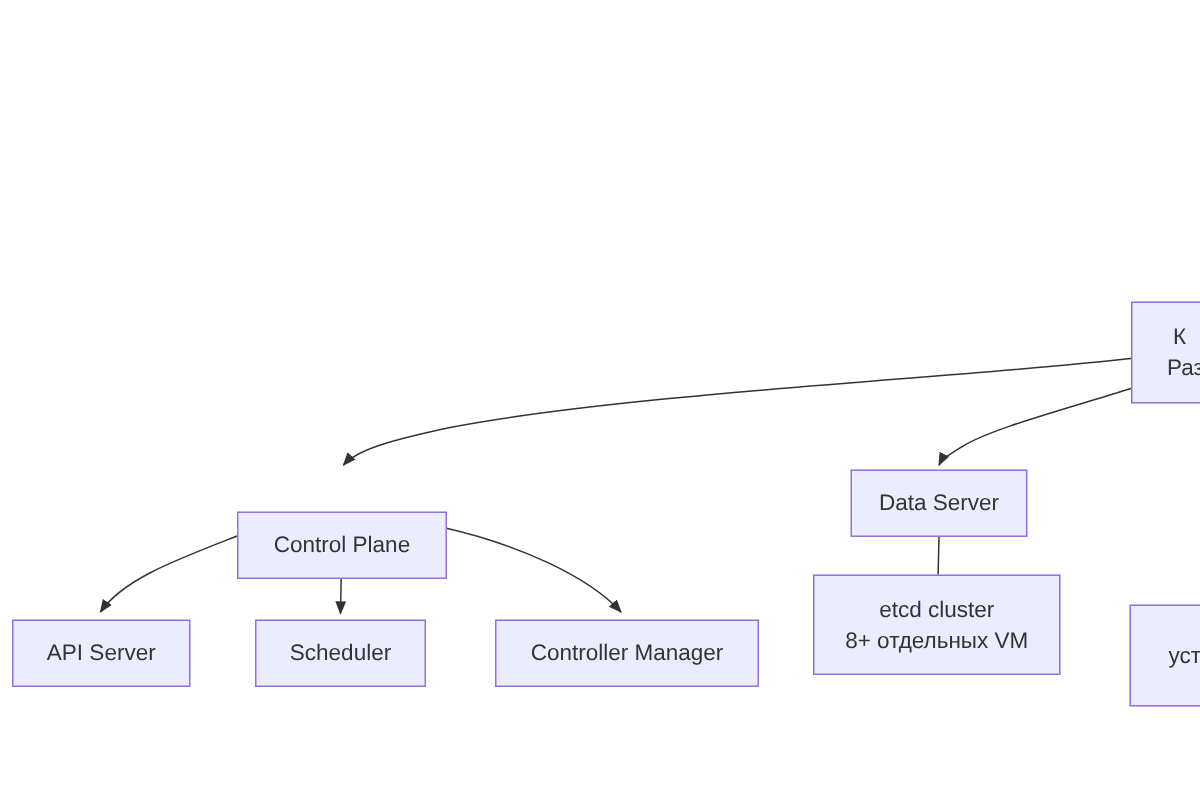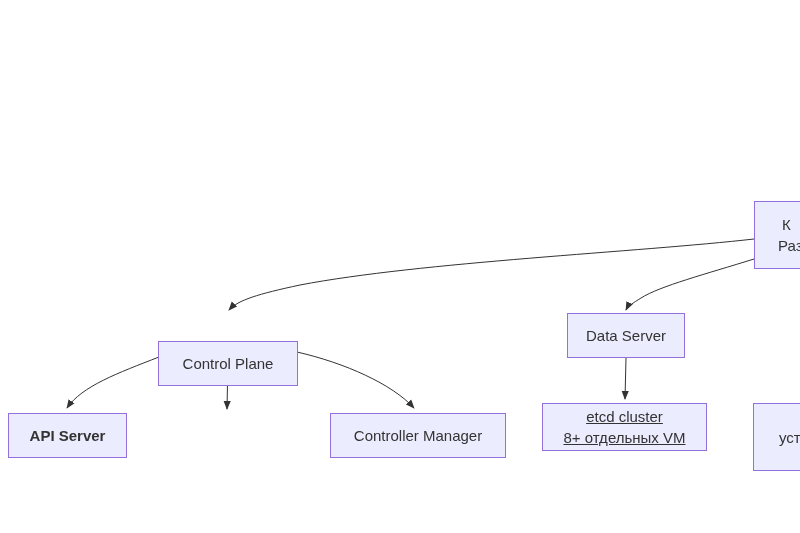--- a/index.html
+++ b/index.html
@@ -30,24 +30,24 @@
     align-items:flex-start;
     text-align:left;
   }
   .node.clipped .line{display:block;white-space:nowrap;}
   .line{white-space:nowrap;}
 
   
   .n-root            {left:754px; top:201px; width:160px; height:68px;}
   .n-control-plane   {left:158px; top:313px; width:140px; height:45px;margin-top:28px;}
   .n-data-store      {left:567px; top:313px; width:118px; height:45px;}
-  .n-api-server      {left:8px;   top:413px; width:119px; height:45px;font-weight:bold;}
+  .n-api-server      {left:8px;   top:413px; width:119px; height:45px;}
   .n-scheduler       {left:170px; top:413px; width:114px; height:45px;}
   .n-controller-mgr  {left:330px; top:413px; width:176px; height:45px;}
-  .n-etcd            {left:542px; top:403px; width:165px; height:48px;text-decoration:underline;}
+  .n-etcd            {left:542px; top:383px; width:165px; height:67px;}
   .n-bottom-right    {left:753px; top:403px; width:160px; height:68px;}
 
   .n-root .line-1{margin-left:27px;}
   .n-root .line-2{margin-left:23px;}
   .n-bottom-right .line-2{margin-left:25px;}
 </style>
 </head>
 <body>
 
 <div class="canvas">
@@ -78,20 +78,23 @@
   </div>
 
   <div class="node n-data-store">
     <span class="line">Data Server</span>
   </div>
 
   <div class="node n-api-server">
     <span class="line">API Server</span>
   </div>
 
+  <div class="node n-scheduler">
+    <span class="line">Scheduler</span>
+  </div>
 
   <div class="node n-controller-mgr">
     <span class="line">Controller Manager</span>
   </div>
 
   <div class="node n-etcd">
     <span class="line">etcd cluster</span>
     <span class="line">8+ отдельных VM</span>
   </div>
 

